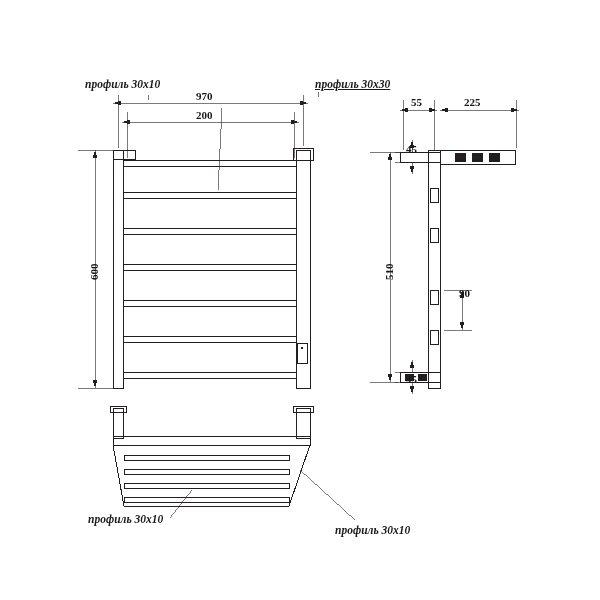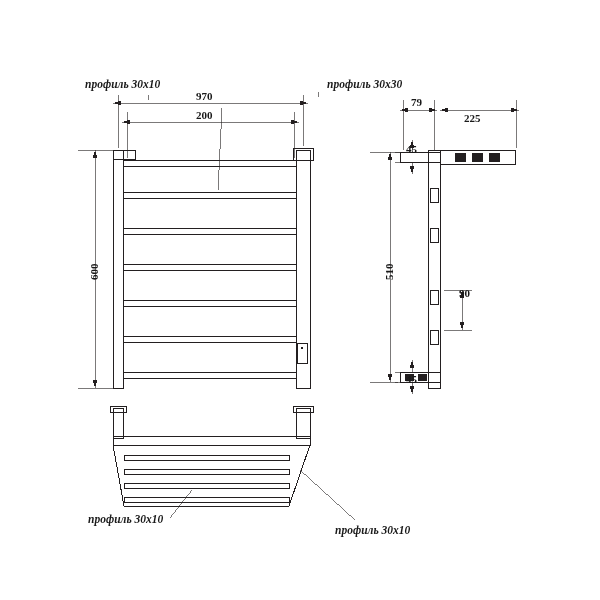--- a/index.html
+++ b/index.html
@@ -182,31 +182,31 @@
       <g stroke="#231f20" stroke-width="0.6">
 
         <line x1="192" y1="490" x2="170" y2="518"></line>
         <line x1="300" y1="470" x2="355" y2="520"></line>
       </g>
     </g>
   </svg>
 
   <div class="lbl italic" style="left:85px; top:78px;">профиль 30x10</div>
 
-  <div class="lbl italic" style="left:327px; top:78px;">профиль 30x30</div>
+  <div class="lbl italic" style="left:315px; top:78px;text-decoration:underline;">профиль 30x30</div>
 
   <div class="lbl" style="left:196px; top:90px;">970</div>
 
   <div class="lbl" style="left:196px; top:109px;">200</div>
 
   <div class="lbl vert" style="left:88px; top:280px;">600</div>
 
-  <div class="lbl" style="left:411px; top:96px;">79</div>
-
-  <div class="lbl" style="left:464px; top:112px;">225</div>
+  <div class="lbl" style="left:411px; top:96px;">55</div>
+
+  <div class="lbl" style="left:464px; top:96px;">225</div>
 
   <div class="lbl" style="left:406px; top:143px;">45</div>
 
   <div class="lbl vert" style="left:383px; top:280px;">510</div>
 
   <div class="lbl" style="left:459px; top:287px;">90</div>
 
   <div class="lbl" style="left:406px; top:373px;">45</div>
 
   <div class="lbl italic" style="left:88px; top:513px;">профиль 30x10</div>

